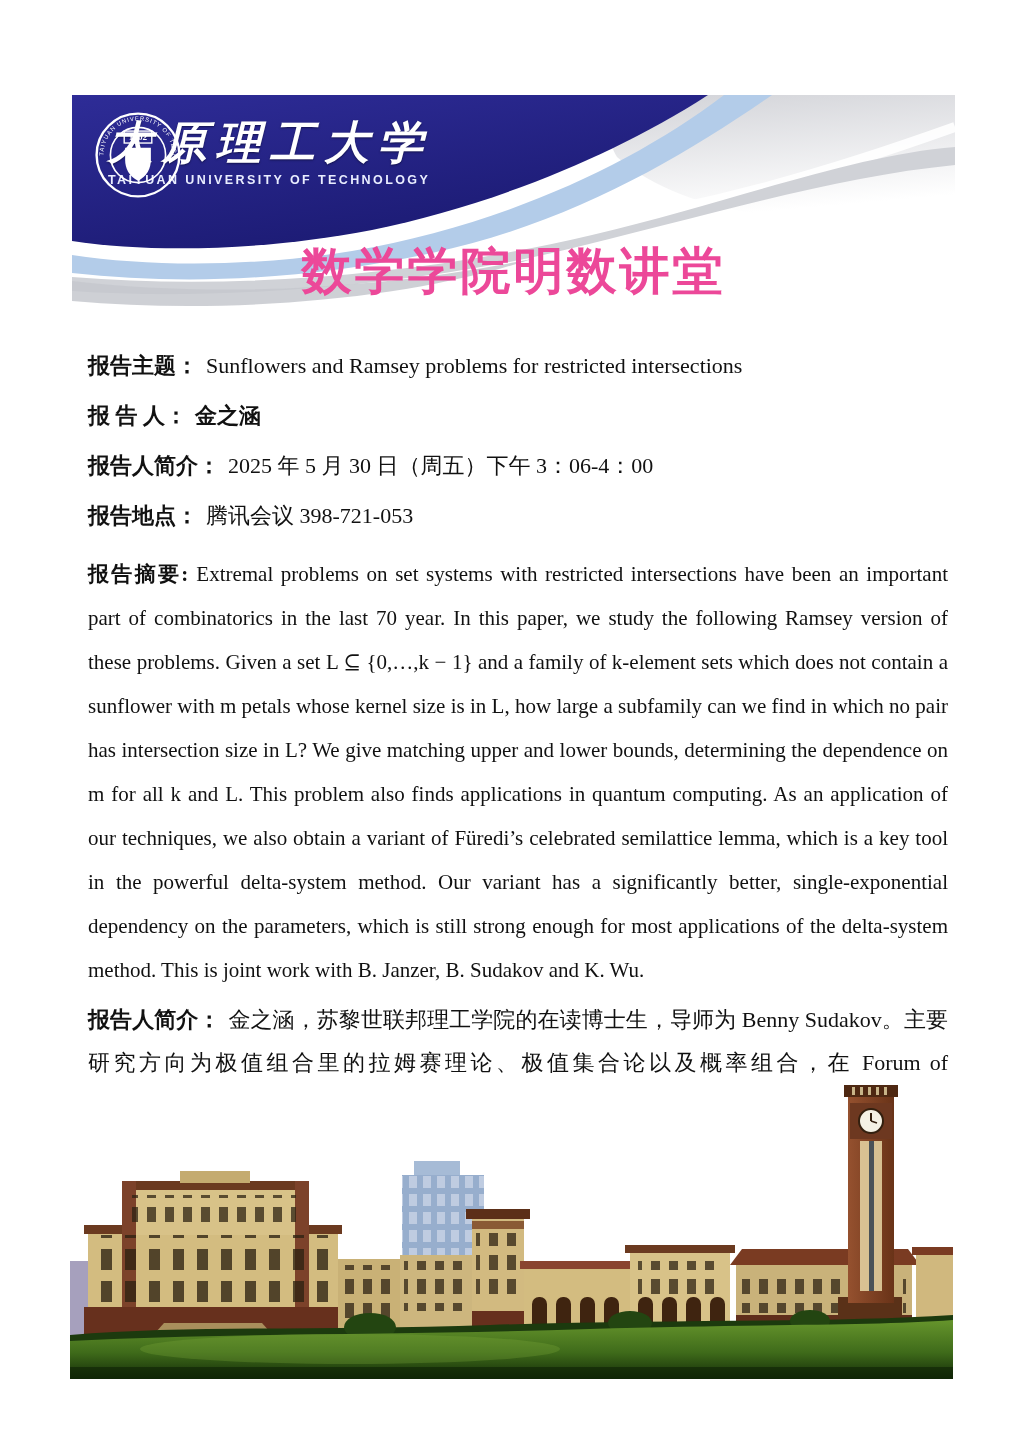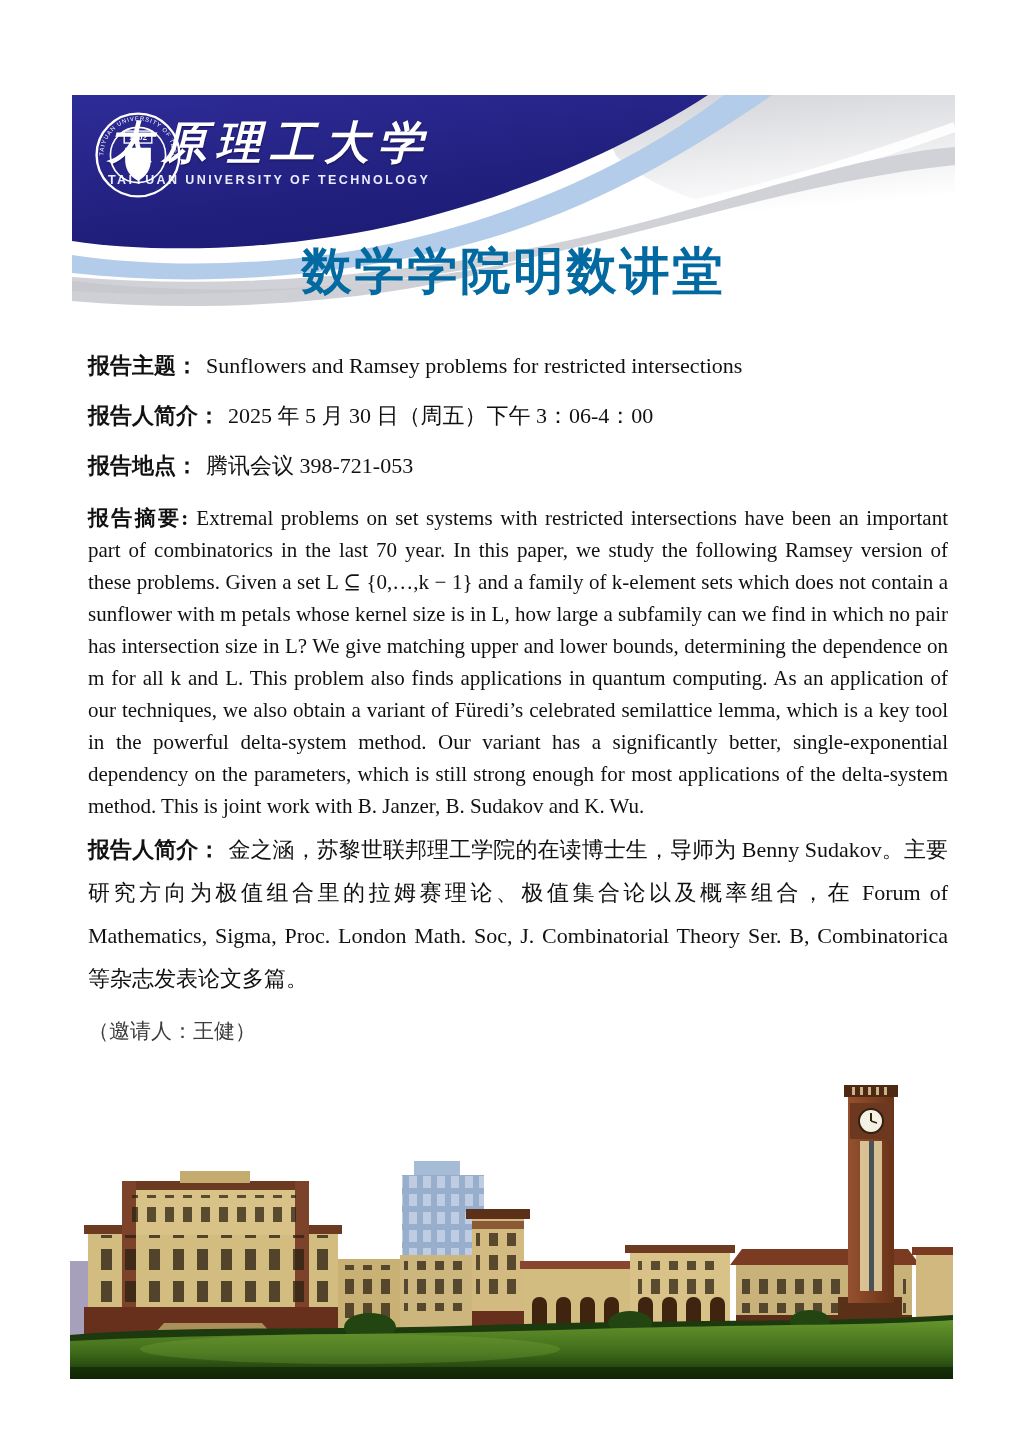--- a/index.html
+++ b/index.html
@@ -8,29 +8,29 @@
   
   .banner{position:absolute;left:72px;top:95px;width:883px;height:215px;}
   .banner svg{position:absolute;left:0;top:0;}
   .logo{position:absolute;left:20px;top:14px;display:flex;align-items:flex-start;}
   .logo-text{margin-left:16px;padding-top:8px;}
   .uni-cn{font-size:45px;line-height:52px;color:#ffffff;font-weight:bold;font-style:italic;
           letter-spacing:9px;text-shadow:0 1px 2px rgba(0,0,20,.5);}
   .uni-en{margin-top:4px;font-size:12.5px;letter-spacing:2.4px;color:#e9edff;font-weight:bold;
           font-family:"Liberation Sans","DejaVu Sans",sans-serif;}
   .main-title{position:absolute;left:72px;top:238px;width:883px;text-align:center;
-          font-size:50px;font-weight:bold;letter-spacing:3px;color:#0369a1;z-index:5;}
+          font-size:50px;font-weight:bold;letter-spacing:3px;color:#ec4899;z-index:5;}
   
   .content{position:absolute;left:88px;top:348px;width:860px;}
   .info-line{height:28px;line-height:28px;font-size:22px;margin-bottom:22px;white-space:nowrap;}
   .info-line:first-child{margin-top:4px;}
   .lbl{font-weight:bold;margin-right:8px;}
   .val{font-weight:normal;}
   .val.strong{font-weight:bold;}
-  .abstract{margin:22px 0 0 0;font-size:21px;line-height:32px;text-align:justify;}
+  .abstract{margin:22px 0 0 0;font-size:21px;line-height:44px;text-align:justify;}
   .bio{margin:6px 0 0 0;font-size:22px;line-height:43px;text-align:justify;}
   .inviter{margin-top:17px;font-size:21px;color:#3d3d3d;}
   
   .campus{position:absolute;left:70px;top:1083px;width:883px;height:296px;}
 </style>
 </head>
 <body>
 
 <div class="page">
 
@@ -72,20 +72,23 @@
       </div>
     </div>
   </div>
   <div class="main-title">数学学院明数讲堂</div>
 
   <div class="content">
     <div class="info-line">
       <span class="lbl">报告主题：</span><span class="val">Sunflowers and Ramsey problems for restricted intersections</span>
     </div>
     <div class="info-line">
+      <span class="lbl">报 告 人：</span><span class="val strong">金之涵</span>
+    </div>
+    <div class="info-line">
       <span class="lbl">报告人简介：</span><span class="val">2025 年 5 月 30 日（周五）下午 3：06-4：00</span>
     </div>
     <div class="info-line">
       <span class="lbl">报告地点：</span><span class="val">腾讯会议 398-721-053</span>
     </div>
 
     <p class="abstract">
       <span class="lbl">报告摘要:</span><span>Extremal problems on set systems with restricted intersections have been an important part of combinatorics in the last 70 year. In this paper, we study the following Ramsey version of these problems. Given a set L ⊆ {0,…,k − 1} and a family of k-element sets which does not contain a sunflower with m petals whose kernel size is in L, how large a subfamily can we find in which no pair has intersection size in L? We give matching upper and lower bounds, determining the dependence on m for all k and L. This problem also finds applications in quantum computing. As an application of our techniques, we also obtain a variant of Füredi’s celebrated semilattice lemma, which is a key tool in the powerful delta-system method. Our variant has a significantly better, single-exponential dependency on the parameters, which is still strong enough for most applications of the delta-system method. This is joint work with B. Janzer, B. Sudakov and K. Wu.</span>
     </p>
 

